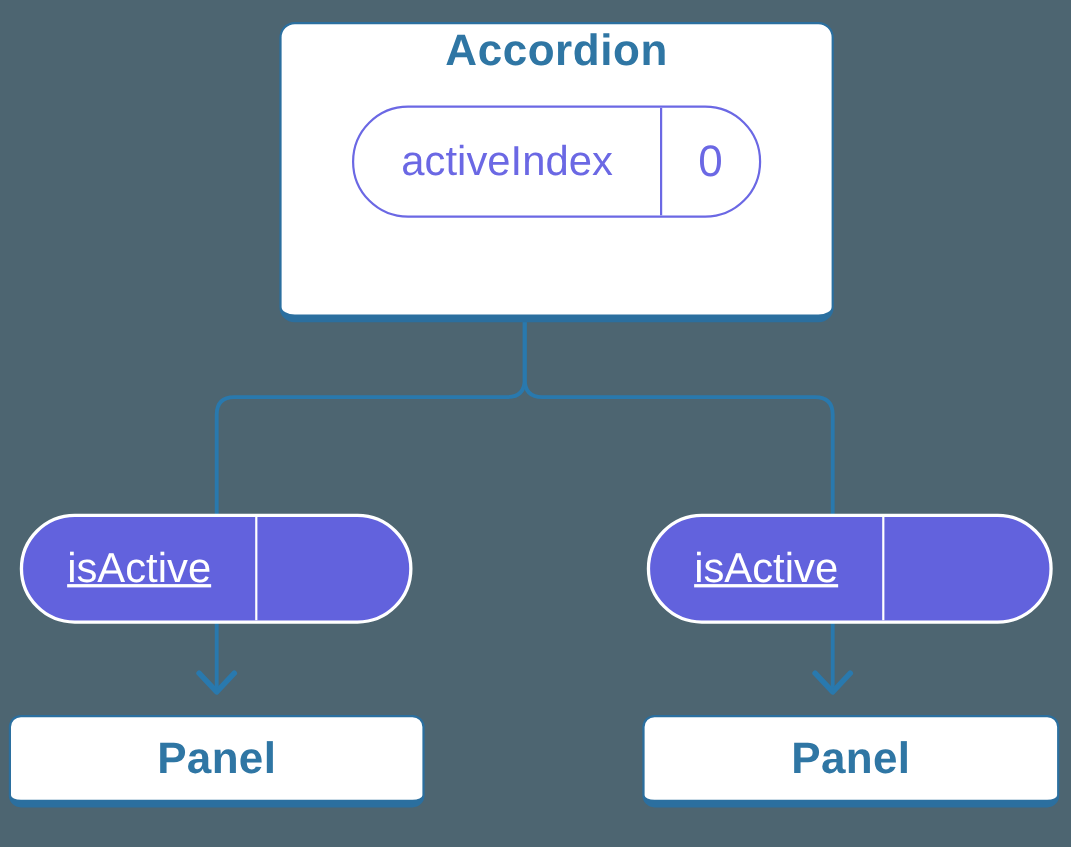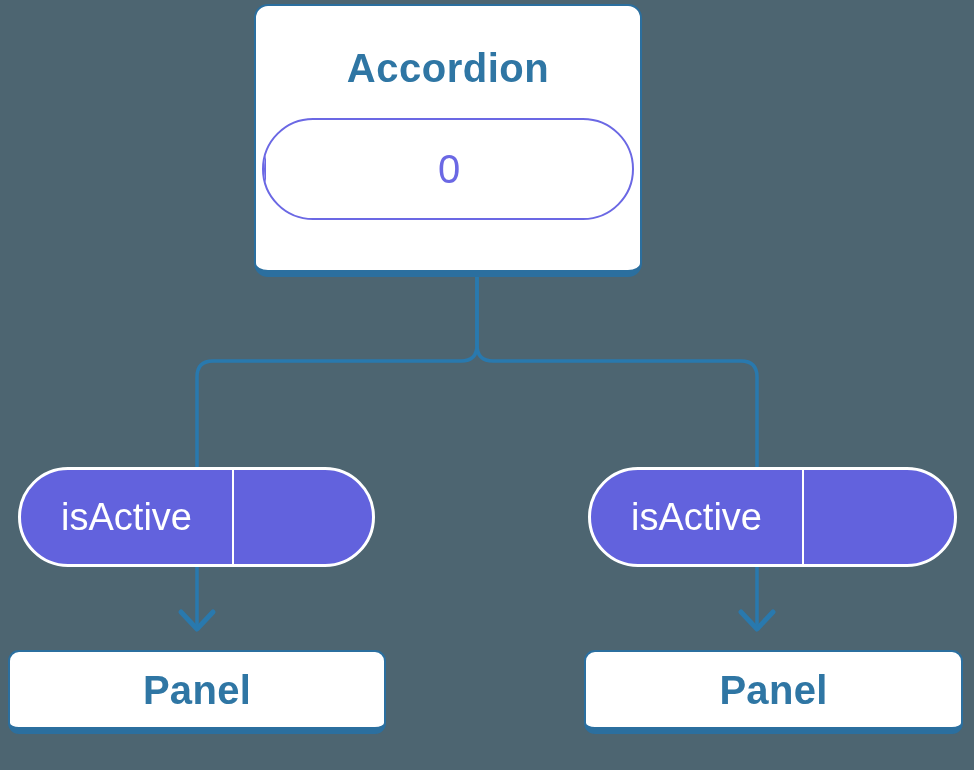--- a/index.html
+++ b/index.html
@@ -36,24 +36,23 @@
     box-sizing:border-box;
     background:var(--card_bg);
     border:2px solid var(--card_border);
     border-bottom-width:7px;
     z-index:2;
     display:flex;
     flex-direction:column;
     align-items:center;
   }
   .root-card{
-    left:254px;top:4px;
-    width:388px;height:273px;
+    left:254px;top:20px;
+    width:504px;height:273px;
     border-radius:14px;
-    padding-top:38px;
   }
   .card-title{
     font-size:40px;
     font-weight:600;
     color:var(--heading_text);
     line-height:48px;
     letter-spacing:.5px;
   }
   
   .state-pill{
@@ -95,20 +94,21 @@
     display:flex;
     align-items:stretch;
     overflow:hidden;
     z-index:3;
   }
   .prop-pill .pill-label{
     width:211px;
     display:flex;align-items:center;justify-content:center;
     font-size:38px;
     color:var(--pill_white);
+    text-decoration:underline;
   }
   .prop-pill .pill-divider{
     width:2px;
     background:var(--pill_white);
   }
   .prop-pill .pill-value{
     flex:1;
     display:flex;align-items:center;justify-content:center;
     font-size:38px;
     color:var(--pill_white);
@@ -138,20 +138,21 @@
     </g>
     <g stroke="#2979AE" stroke-width="5" fill="none" stroke-linecap="round" stroke-linejoin="round">
       <path d="M181 612 L197 629 L213 612"></path>
       <path d="M741 612 L757 629 L773 612"></path>
     </g>
   </svg>
 
   <div class="card root-card">
     <div class="card-title">Accordion</div>
     <div class="state-pill">
+      <div class="pill-label">activeIndex</div>
       <div class="pill-divider"></div>
       <div class="pill-value">0</div>
     </div>
   </div>
 
   <div class="prop-pill prop-pill-left">
     <div class="pill-label">isActive</div>
     <div class="pill-divider"></div>
   </div>
 

